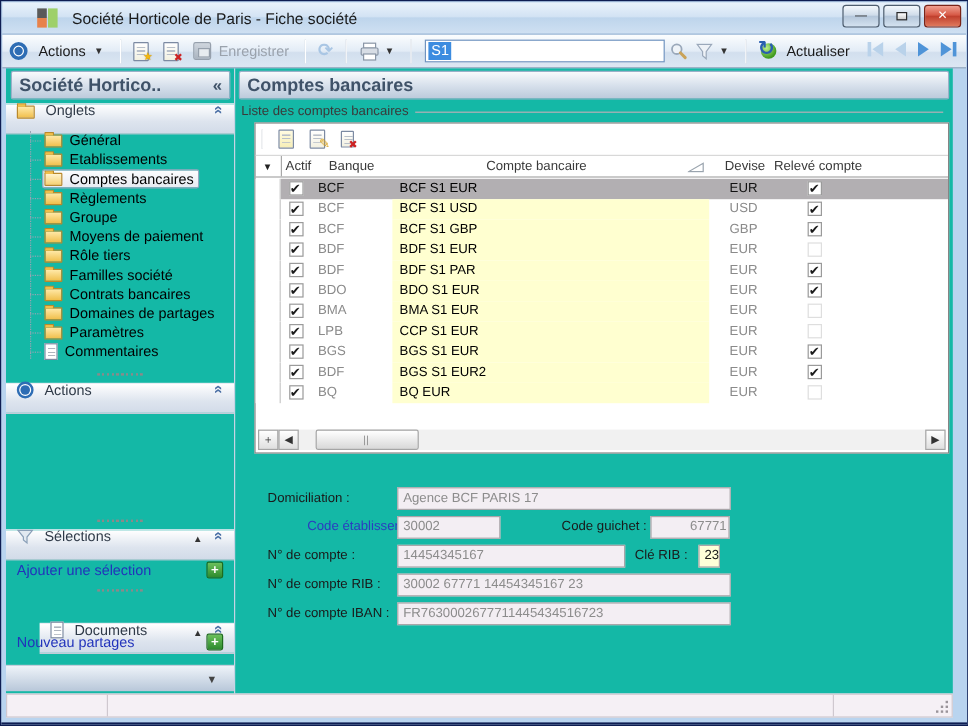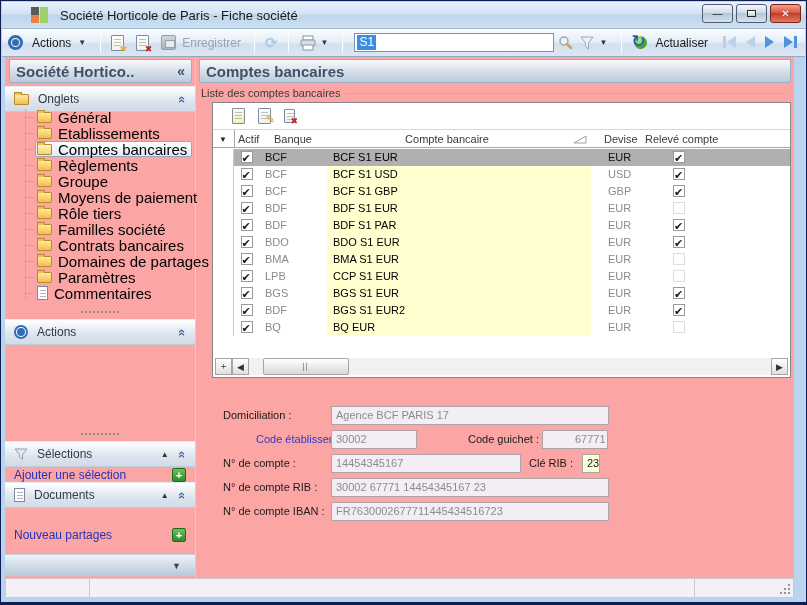--- a/index.html
+++ b/index.html
@@ -52,50 +52,50 @@
   .tri.l{border-right:9px solid #4f94d8;}
   .tri.pale.l{border-right-color:#b9d2ea;}
   .navbar-bar{display:inline-block;width:3px;height:12px;margin:0 1px;}
   .bar-blue{background:#4f94d8;}
   .bar-pale{background:#b9d2ea;}
   .icon-actualiser{position:relative;width:17px;height:17px;}
   .icon-actualiser .ball{position:absolute;inset:2px;border-radius:50%;background:radial-gradient(circle at 35% 30%,#bdf08a,#3f9a1e 70%);}
   .icon-actualiser .swirl{position:absolute;left:-1px;top:-3px;font-size:17px;color:#2a5fb0;font-weight:bold;}
 
   
-  .content{position:absolute;left:4px;top:56px;width:789px;height:521px;background:#fca5a5;}
+  .content{position:absolute;left:4px;top:56px;width:789px;height:521px;background:#14b8a6;}
 
   
   .sidebar{position:absolute;left:0;top:0;width:191px;height:100%;border-right:1px solid #c6d4e4;}
   .pheader{position:absolute;height:24px;background:linear-gradient(#f7fafc,#d8e1ec 50%,#bccadb);
     border:1px solid #9ab0c8;border-radius:2px;display:flex;align-items:center;padding:0 6px;
     font-weight:bold;font-size:15px;color:#3f5268;}
   .sb-title{left:4px;top:2px;right:3px;}
   .sb-title .ttl{flex:1;white-space:nowrap;overflow:hidden;}
   .collapse-g{font-size:14px;cursor:pointer;color:#3f5268;}
   .shead{position:absolute;left:0;right:0;height:21px;background:linear-gradient(#ffffff,#dde4ee 60%,#d2dbe8);
-    border-top:1px solid #e8edf4;border-bottom:1px solid #c2ccd9;display:flex;align-items:center;padding:12px 9px;}
+    border-top:1px solid #e8edf4;border-bottom:1px solid #c2ccd9;display:flex;align-items:flex-end;padding:12px 9px;}
   .shead .txt{font-size:12px;color:#2f3a48;margin-left:9px;flex:1;}
   .chev-up{display:inline-block;transform:rotate(90deg);color:#4a6fa5;font-weight:bold;font-size:13px;cursor:pointer;}
   .mini-tri{font-size:8px;color:#333;margin-right:10px;cursor:pointer;}
   .ficon{position:relative;display:inline-block;width:15px;height:11px;
     background:linear-gradient(#ffe9a8,#f0bf4c);border:1px solid #b9892c;border-radius:1px;}
   .ficon::before{content:"";position:absolute;top:-3px;left:-1px;width:6px;height:2px;
     background:#f0bf4c;border:1px solid #b9892c;border-bottom:none;border-radius:1px 1px 0 0;}
   .ficon.open{background:linear-gradient(#fff3cf,#f6d272);}
   .dicon{position:relative;display:inline-block;width:11px;height:14px;background:#fff;border:1px solid #7c8aa2;}
   .dicon::before{content:"";position:absolute;left:2px;top:3px;width:6px;height:7px;
     background:repeating-linear-gradient(#aeb5bf 0 1px,transparent 1px 3px);}
   .tree{position:absolute;left:0;top:52px;right:0;height:198px;}
   .tree::before{content:"";position:absolute;left:20px;top:0;height:190px;border-left:1px dotted #98a4b4;}
   .titem{position:relative;height:16px;cursor:pointer;}
   .titem::before{content:"";position:absolute;left:20px;top:8px;width:9px;border-top:1px dotted #98a4b4;}
   .titem .inner{position:absolute;left:30px;top:0;display:inline-flex;align-items:center;height:16px;padding:0 4px 0 1px;border:1px solid transparent;}
   .titem.tsel .inner{border:1px solid #96a8c0;background:linear-gradient(#fcfdfe,#e6ebf2);border-radius:2px;}
-  .tlabel{margin-left:6px;font-size:15px;color:#000;white-space:nowrap;}
+  .tlabel{margin-left:6px;font-size:12px;color:#000;white-space:nowrap;}
   .dotsep{position:absolute;left:0;right:0;height:6px;display:flex;justify-content:center;align-items:center;cursor:row-resize;}
   .dotsep i{width:38px;height:2px;background:repeating-linear-gradient(90deg,#8a8a8a 0 2px,transparent 2px 4px);}
   .linkrow{position:absolute;left:0;right:0;height:20px;display:flex;align-items:center;padding:0 9px;}
   .bluelink{flex:1;font-size:12px;color:#2233bb;cursor:pointer;}
   .plusbtn{width:14px;height:14px;border:1px solid #1e6b1e;border-radius:2px;
     background:linear-gradient(#6cc05c,#2e8b2e);color:#fff;font-weight:bold;font-size:11px;line-height:12px;text-align:center;cursor:pointer;}
   .sb-bottom{position:absolute;left:0;right:0;top:497px;height:22px;
     background:linear-gradient(#eef3f9,#b8c7d9);border-top:1px solid #c4cfdc;
     display:flex;align-items:center;justify-content:flex-end;padding:0 14px;cursor:pointer;}
   .sb-bottom .dn{font-size:9px;color:#444;}
@@ -361,21 +361,21 @@
       </div>
       <div class="linkrow" style="top:408px;">
         <span class="bluelink">Ajouter une sélection</span>
         <span class="plusbtn">+</span>
       </div>
 
       <div class="dotsep" style="top:432px;">
           <i></i>
         </div>
 
-      <div class="shead" style="top:425px;">
+      <div class="shead" style="top:462px;margin-left:28px;">
         <span class="dicon"></span>
         <span class="txt">Documents</span>
         <span class="mini-tri">▲</span>
         <span class="chev-up">«</span>
       </div>
       <div class="linkrow" style="top:468px;">
         <span class="bluelink">Nouveau partages</span>
         <span class="plusbtn">+</span>
       </div>
 

